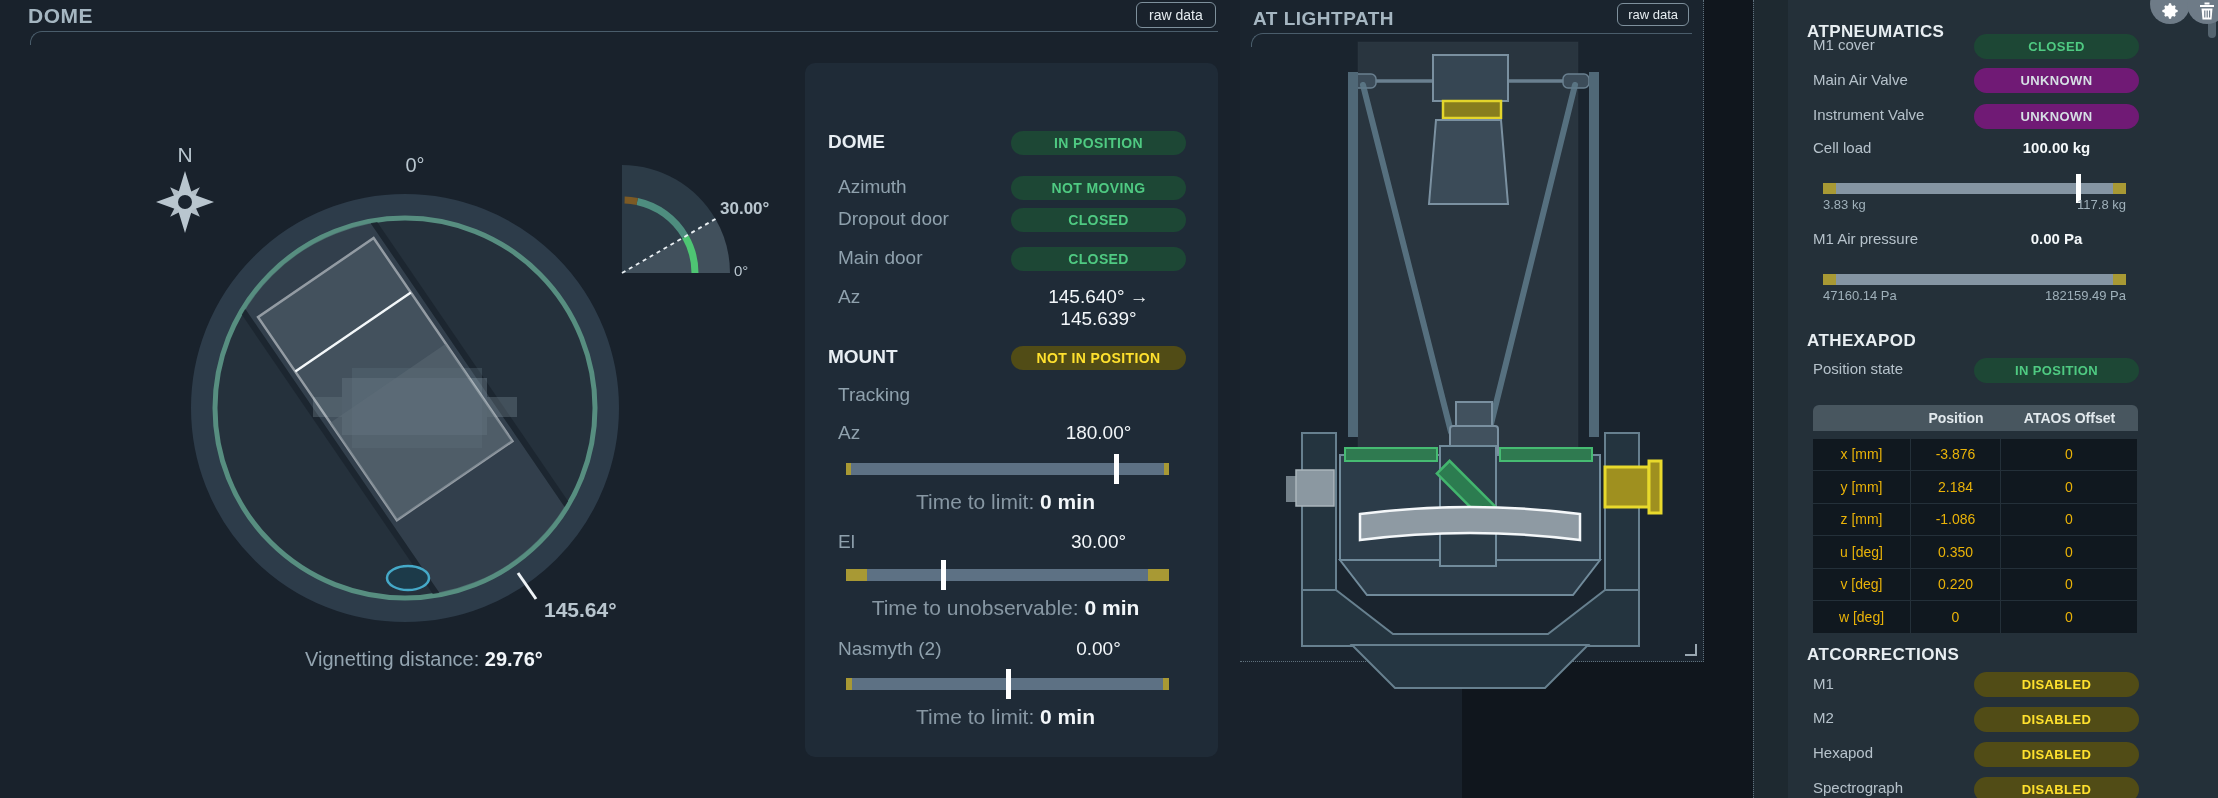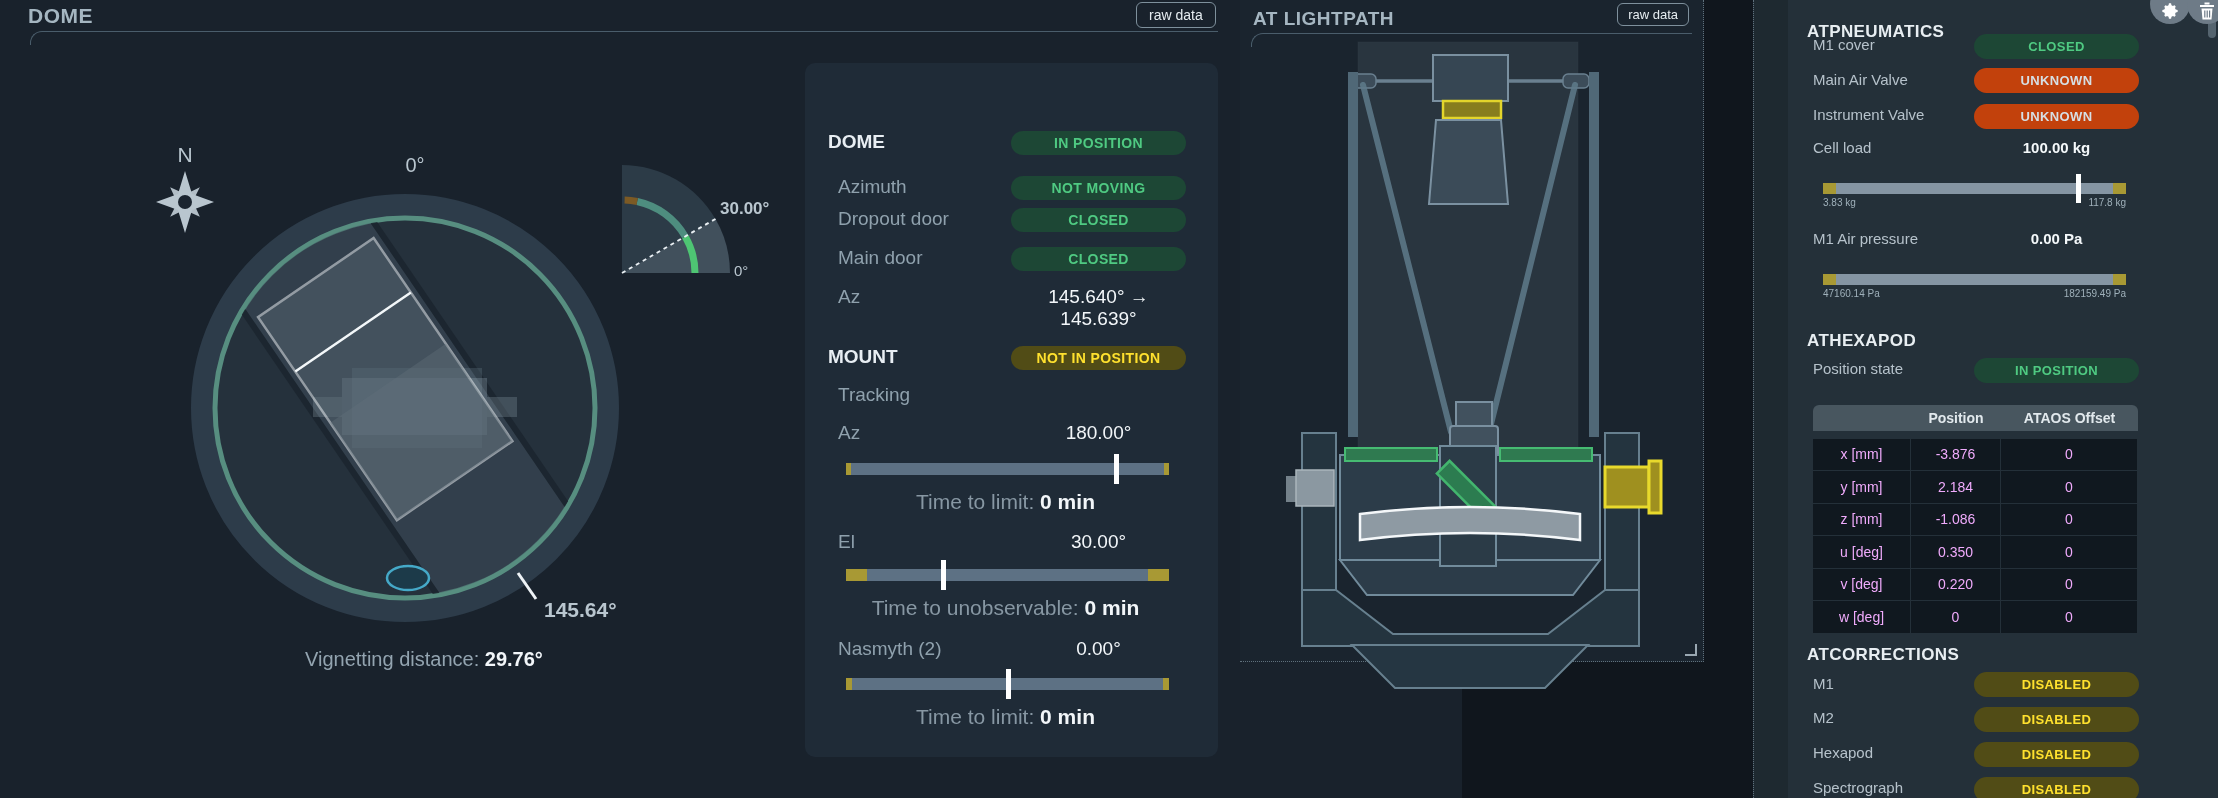--- a/index.html
+++ b/index.html
@@ -48,35 +48,35 @@
 
   
   .rp-title { position:absolute; left:53px; font-size:17px; font-weight:bold; color:#e8eef2; letter-spacing:.4px; }
   .rp-lbl { position:absolute; left:59px; font-size:15px; color:#b6c2cb; }
   .rp-val { position:absolute; left:220px; width:165px; text-align:center; font-size:15px;
     font-weight:bold; color:#f4f8fa; }
   .rp-pill { position:absolute; left:220px; width:165px; height:25px; border-radius:13px;
     font-size:13px; font-weight:bold; letter-spacing:.4px; display:flex; align-items:center; justify-content:center; }
   .rp-pill.ok { background:#1d4735; color:#4fca82; }
   .rp-pill.warn { background:#514c16; color:#ffe12e; }
-  .rp-pill.unknown { background:#c2410c; color:#d6dfe4; }
+  .rp-pill.unknown { background:#701a75; color:#d6dfe4; }
   .rp-slider { position:absolute; left:69px; width:303px; height:11px; background:#8595a3; }
   .rp-slider .cap { position:absolute; top:0; height:100%; width:13px; background:#a89934; }
   .rp-slider .cap.l { left:0; } .rp-slider .cap.r { right:0; }
   .rp-slider .marker { position:absolute; top:-9px; width:5px; height:29px; background:#fff; transform:translateX(-2px); }
   .rp-minmax { position:absolute; left:69px; width:303px; display:flex; justify-content:space-between;
-    font-size:10px; color:#9fb0ba; }
+    font-size:13px; color:#9fb0ba; }
 
   .hex-table { position:absolute; left:59px; top:405px; width:325px; font-size:14px;
     display:grid; grid-template-columns:98px 90px 137px; grid-auto-rows:32.5px; }
   .hex-table .th { background:#48565f; color:#e2e9ed; font-weight:bold; display:flex;
     align-items:center; justify-content:center; height:26px; }
   .hex-table .th.first { border-top-left-radius:6px; }
   .hex-table .th.last { border-top-right-radius:6px; }
-  .hex-table .td { background:#10181f; color:#f0abfc; display:flex; align-items:center;
+  .hex-table .td { background:#10181f; color:#eab308; display:flex; align-items:center;
     justify-content:center; border-top:1px solid #243039; border-right:1px solid #243039; }
 
   .circle-btn { position:absolute; top:-16px; width:40px; height:40px; border-radius:50%;
     background:#6e7b87; display:flex; align-items:flex-end; justify-content:center;
     padding-bottom:4px; cursor:pointer; z-index:5; }
   .scroll-thumb { position:absolute; right:2px; top:0; width:8px; height:38px; background:#55646f;
     border-radius:4px; }
   .resize-corner { position:absolute; right:6px; bottom:5px; width:12px; height:12px;
     border-right:2px solid #9aa8b2; border-bottom:2px solid #9aa8b2; }
 

